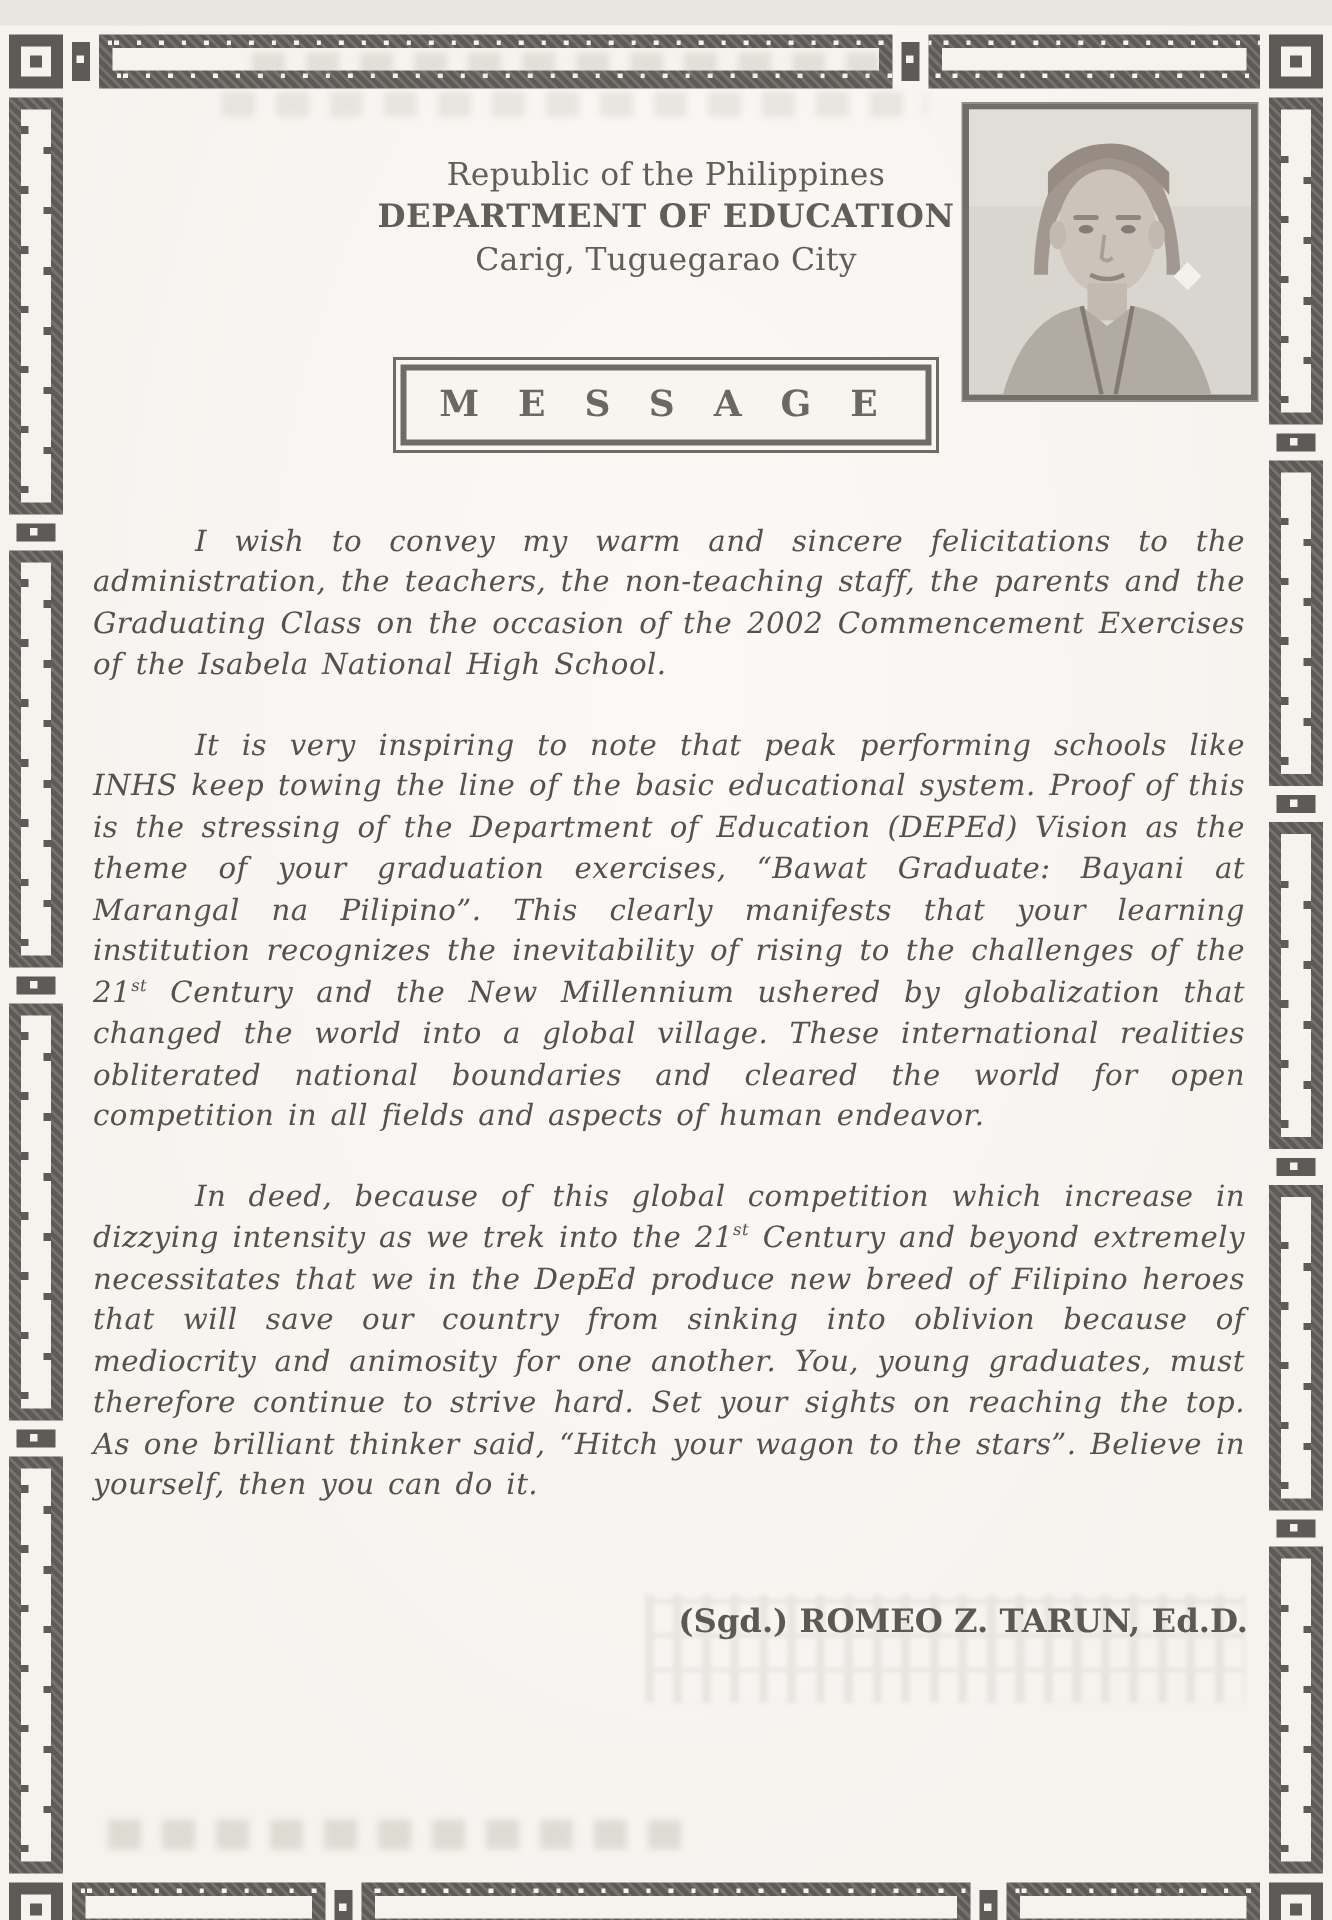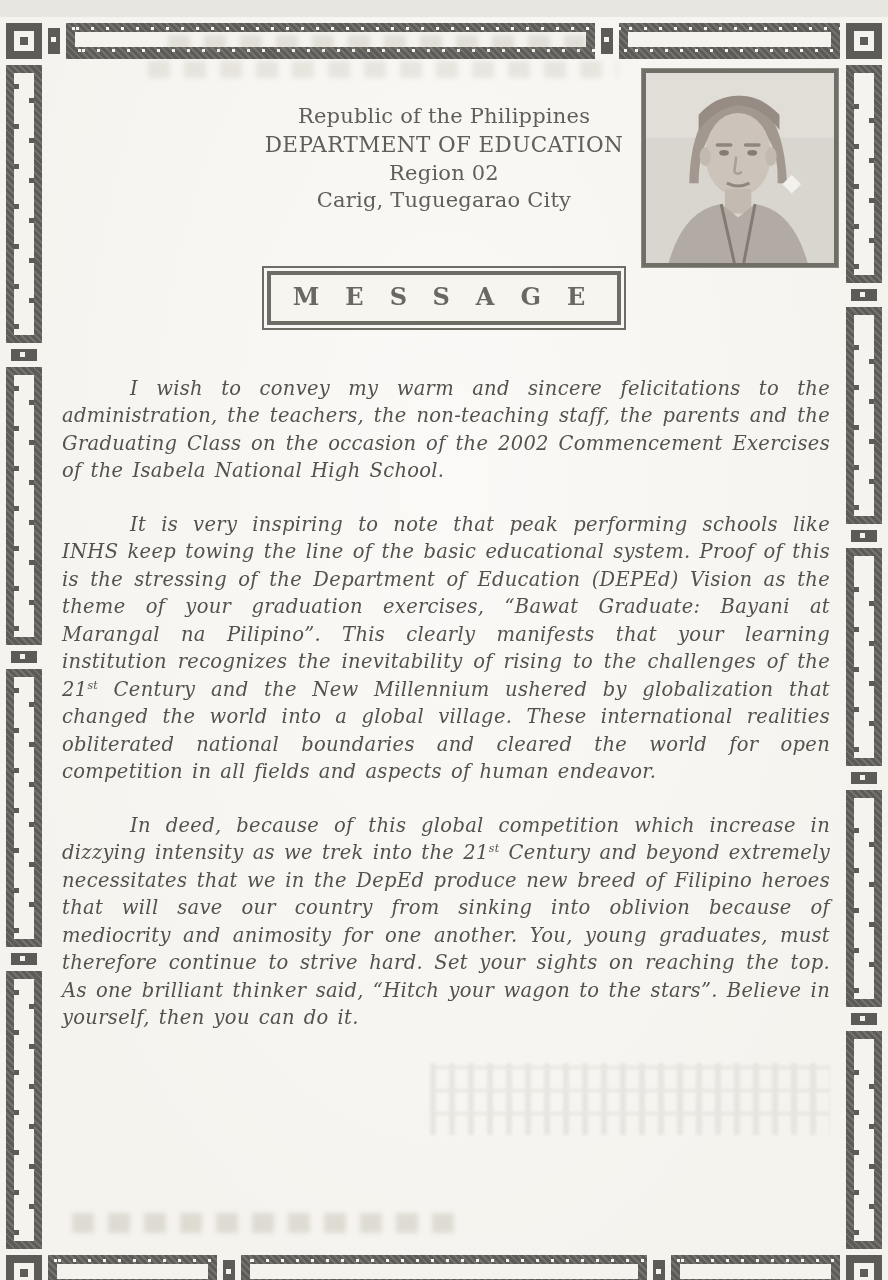--- a/index.html
+++ b/index.html
@@ -59,21 +59,21 @@
   .art-top-1{top:18px;left:168px;width:420px;height:15px;opacity:.18;}
   .art-top-2{top:44px;left:148px;width:470px;height:17px;opacity:.15;}
   .art-mid{top:1046px;left:430px;width:400px;height:72px;opacity:.10;filter:blur(1.5px);
     background:
       repeating-linear-gradient(90deg,#6e6a5e 0 6px,rgba(0,0,0,0) 6px 19px),
       repeating-linear-gradient(0deg,rgba(0,0,0,0) 0 20px,#6e6a5e 20px 23px);}
   .art-bottom{top:1196px;left:72px;width:390px;height:20px;opacity:.22;}
 
   
   .header{padding-top:86px;text-align:center;line-height:1.33;font-size:21px;color:#615e58;letter-spacing:.2px;}
-  .header .l2{font-weight:normal;font-size:21.5px;letter-spacing:.4px;}
+  .header .l2{font-weight:bold;font-size:21.5px;letter-spacing:.4px;}
 
   
   .photo{position:absolute;top:52px;right:50px;width:188px;height:190px;
     border:4px solid #716e68;box-shadow:0 0 0 1px #8d8a84;background:#dad6d0;}
   .photo svg{display:block;width:100%;height:100%;}
 
   
   .msgbox{width:fit-content;margin:56px auto 0;padding:9px 6px 10px 22px;
     border:4px solid #6f6c66;outline:2px solid #6f6c66;outline-offset:3px;
     background:#f7f5f0;
@@ -166,30 +166,30 @@
       <rect x="42" y="61" width="14" height="13" fill="#c3bbb2"></rect>
       <path d="M12 100 Q20 72 40 69 L49 76 L58 69 Q78 72 86 100 Z" fill="#b2aba3"></path>
       <path d="M40 69 L47 100 M58 69 L52 100" stroke="#837b73" stroke-width="1.6" fill="none"></path>
       <rect x="74" y="55" width="7" height="7" fill="#f3f1ec" transform="rotate(45 77.5 58.5)"></rect>
     </svg>
   </div>
 
   <div class="header">
     <div class="l1">Republic of the Philippines</div>
     <div class="l2">DEPARTMENT OF EDUCATION</div>
-    <div class="l3">Region 02</div>
     <div class="l4">Carig, Tuguegarao City</div>
   </div>
 
   <div class="msgbox">
     <span>MESSAGE</span>
   </div>
 
   <div class="bodytext">
     <p>I wish to convey my warm and sincere felicitations to the administration, the teachers, the non-teaching staff, the parents and the Graduating Class on the occasion of the 2002 Commencement Exercises of the Isabela National High School.</p>
     <p><span>It is very inspiring to note that peak performing schools like INHS keep towing the line of the basic educational system. Proof of this is the stressing of the Department of Education (DEPEd) Vision as the theme of your graduation exercises, “Bawat Graduate: Bayani at Marangal na Pilipino”. This clearly manifests that your learning institution recognizes the inevitability of rising to the challenges of the 21</span><sup>st</sup><span> Century and the New Millennium ushered by globalization that changed the world into a global village. These international realities obliterated national boundaries and cleared the world for open competition in all fields and aspects of human endeavor.</span></p>
     <p><span>In deed, because of this global competition which increase in dizzying intensity as we trek into the 21</span><sup>st</sup><span> Century and beyond extremely necessitates that we in the DepEd produce new breed of Filipino heroes that will save our country from sinking into oblivion because of mediocrity and animosity for one another. You, young graduates, must therefore continue to strive hard. Set your sights on reaching the top. As one brilliant thinker said, “Hitch your wagon to the stars”. Believe in yourself, then you can do it.</span></p>
   </div>
 
   <div class="signature">
+    <div class="sig-name">(Sgd.) ROMEO Z. TARUN, Ed.D.</div>
   </div>
 
 </div>
 
 </body></html>

